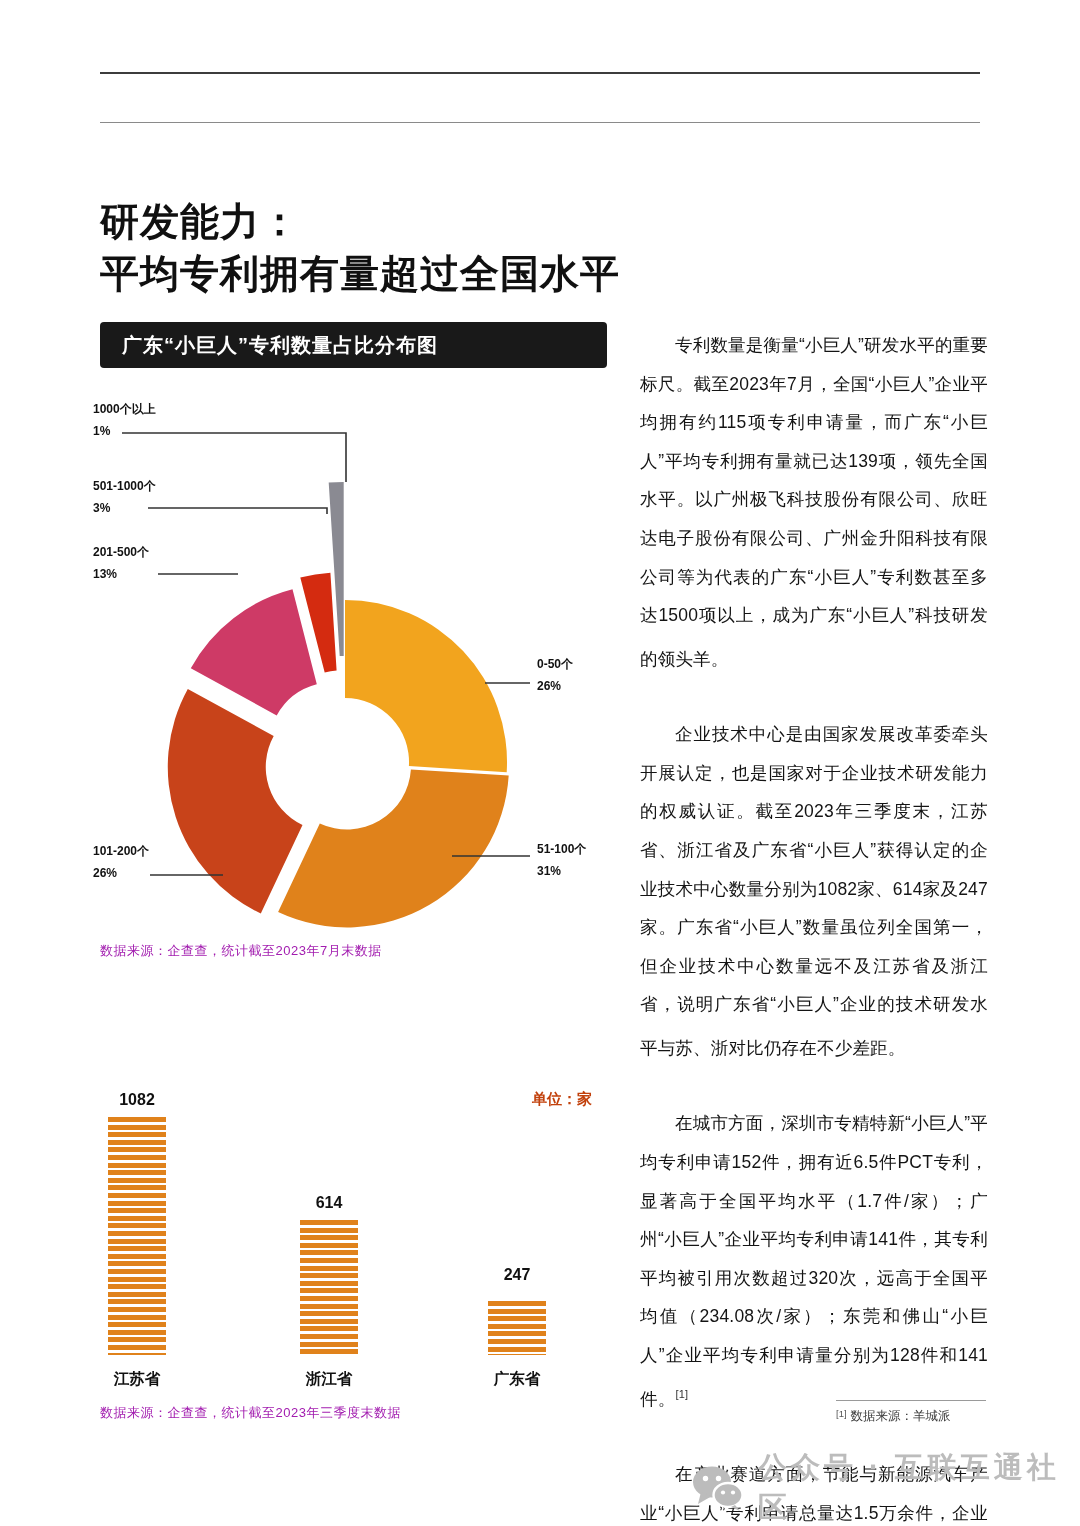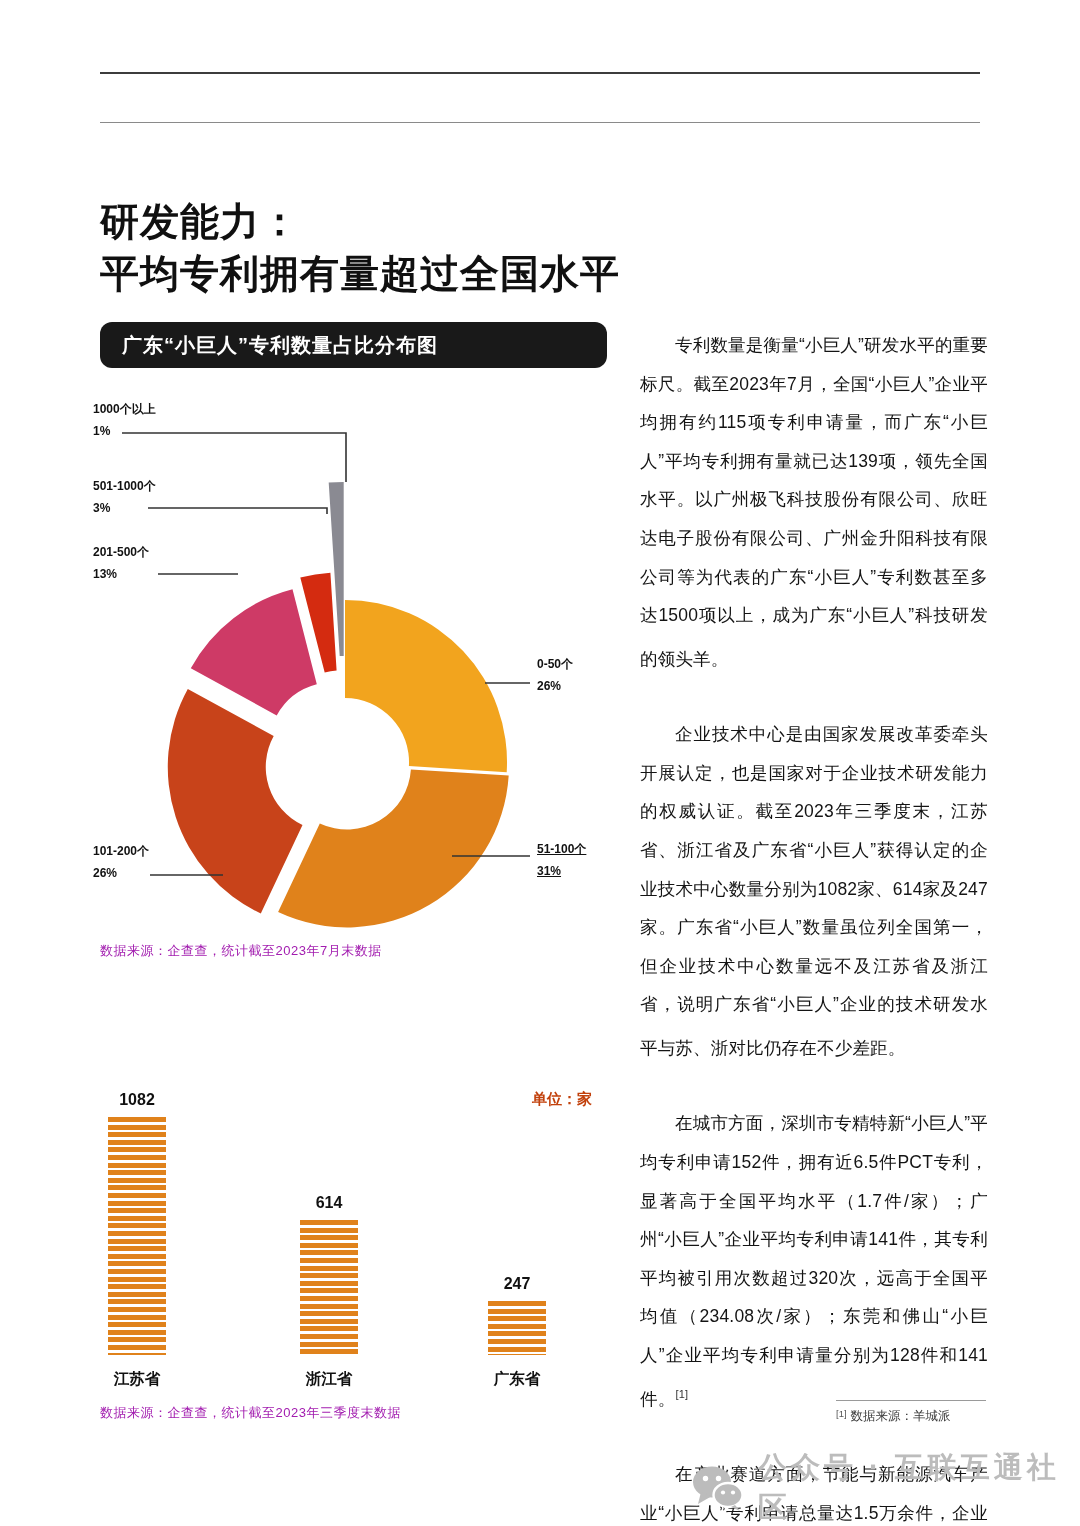--- a/index.html
+++ b/index.html
@@ -10,34 +10,34 @@
   
   .hdr-rule-top { position:absolute; left:100px; right:100px; top:72px; border-top:2px solid #3c3c3c; }
   .hdr-rule-bottom { position:absolute; left:100px; right:100px; top:122px; border-top:1px solid #8a8a8a; }
   .hdr { position:absolute; left:100px; top:88px; font-size:17px; letter-spacing:2px; color:#2b2b2b; display:flex; align-items:center; gap:10px; }
   .hdr .slash { color:#9a9a9a; font-size:19px; }
 
   
   .main-title { position:absolute; left:100px; top:196px; font-family:"Liberation Serif","DejaVu Serif",serif; font-weight:600; font-size:39px; line-height:52px; color:#101010; letter-spacing:1px; }
 
   
-  .badge { position:absolute; left:100px; width:507px; height:46px; background:#191919; border-radius:12px; color:#fff; font-size:20px; font-weight:bold; letter-spacing:1px; display:flex; align-items:center; padding-left:22px; }
+  .badge { position:absolute; left:100px; width:507px; height:46px; background:#191919; border-radius:4px; color:#fff; font-size:20px; font-weight:bold; letter-spacing:1px; display:flex; align-items:center; padding-left:22px; }
   .badge1 { top:322px; }
   .badge2 { top:1036px; }
 
   
   .donut-wrap { position:absolute; left:90px; top:390px; width:520px; height:552px; }
   .donut-wrap svg { position:absolute; left:0; top:0; }
   .pie-label { position:absolute; font-size:12px; font-weight:bold; line-height:22px; color:#111; white-space:nowrap; }
   .pl-tl1 { left:3px; top:8px; }
   .pl-tl2 { left:3px; top:85px; }
   .pl-tl3 { left:3px; top:151px; }
   .pl-bl  { left:3px; top:450px; }
   .pl-r1  { left:447px; top:263px; }
-  .pl-r2  { left:447px; top:448px;text-decoration:underline; }
+  .pl-r2  { left:447px; top:448px; }
 
   .source-note { position:absolute; font-size:13px; font-weight:400; color:#a21caf; letter-spacing:0.5px; }
   .src1 { left:100px; top:942px; }
   .src2 { left:100px; top:1404px; }
 
   
   .bar-wrap { position:absolute; left:90px; top:1088px; width:520px; height:310px; }
   .bar-unit { position:absolute; right:18px; top:2px; font-size:15px; font-weight:600; color:#c2410c;margin-left:14px; }
   .bar { position:absolute; width:58px; background:repeating-linear-gradient(to bottom,#E0821B 0px,#E0821B 5px,#ffffff 5px,#ffffff 7.6px); }
   .bar-val { position:absolute; width:120px; text-align:center; font-size:16px; font-weight:bold; color:#111; }
@@ -119,21 +119,21 @@
 
   <div class="bar-wrap" id="bar-chart">
     <div class="bar-unit">单位：家</div>
   <div class="bar" style="left: 18px; top: 29px; height: 238px;"></div>
       <div class="bar-val" style="left: -13px; top: 3px;">1082</div>
       <div class="bar-cat" style="left: -13px; top: 281px;">江苏省</div>
       <div class="bar" style="left: 210px; top: 132px; height: 135px;"></div>
       <div class="bar-val" style="left: 179px; top: 106px;">614</div>
       <div class="bar-cat" style="left: 179px; top: 281px;">浙江省</div>
       <div class="bar" style="left: 398px; top: 213px; height: 54px;"></div>
-      <div class="bar-val" style="left: 367px; top: 187px; text-align: center;">247</div>
+      <div class="bar-val" style="left: 367px; top: 178px; text-align: center;">247</div>
       <div class="bar-cat" style="left: 367px; top: 281px;">广东省</div>
     </div>
 
   <div class="source-note src2">数据来源：企查查，统计截至2023年三季度末数据</div>
 
   <div class="article">
     <p><span>专利数量是衡量“小巨人”研发水平的重要标尺。截至2023年7月，全国“小巨人”企业平均拥有约115项专利申请量，而广东“小巨人”平均专利拥有量就已达139项，领先全国水平。以广州极飞科技股份有限公司、欣旺达电子股份有限公司、广州金升阳科技有限公司等为代表的广东“小巨人”专利数甚至多达1500项以上，成为广东“小巨人”科技研发的领头羊。</span><sup></sup></p>
     <p><span>企业技术中心是由国家发展改革委牵头开展认定，也是国家对于企业技术研发能力的权威认证。截至2023年三季度末，江苏省、浙江省及广东省“小巨人”获得认定的企业技术中心数量分别为1082家、614家及247家。广东省“小巨人”数量虽位列全国第一，但企业技术中心数量远不及江苏省及浙江省，说明广东省“小巨人”企业的技术研发水平与苏、浙对比仍存在不少差距。</span><sup></sup></p>
     <p><span>在城市方面，深圳市专精特新“小巨人”平均专利申请152件，拥有近6.5件PCT专利，显著高于全国平均水平（1.7件/家）；广州“小巨人”企业平均专利申请141件，其专利平均被引用次数超过320次，远高于全国平均值（234.08次/家）；东莞和佛山“小巨人”企业平均专利申请量分别为128件和141件。</span><sup>[1]</sup></p>
     <p><span>在产业赛道方面，节能与新能源汽车产业“小巨人”专利申请总量达1.5万余件，企业平均专利申请量也处于领先地位。新一代信息技术、高端机械装备、新材料产业紧随其后，分别约有152件、151件和73件。</span></p>

